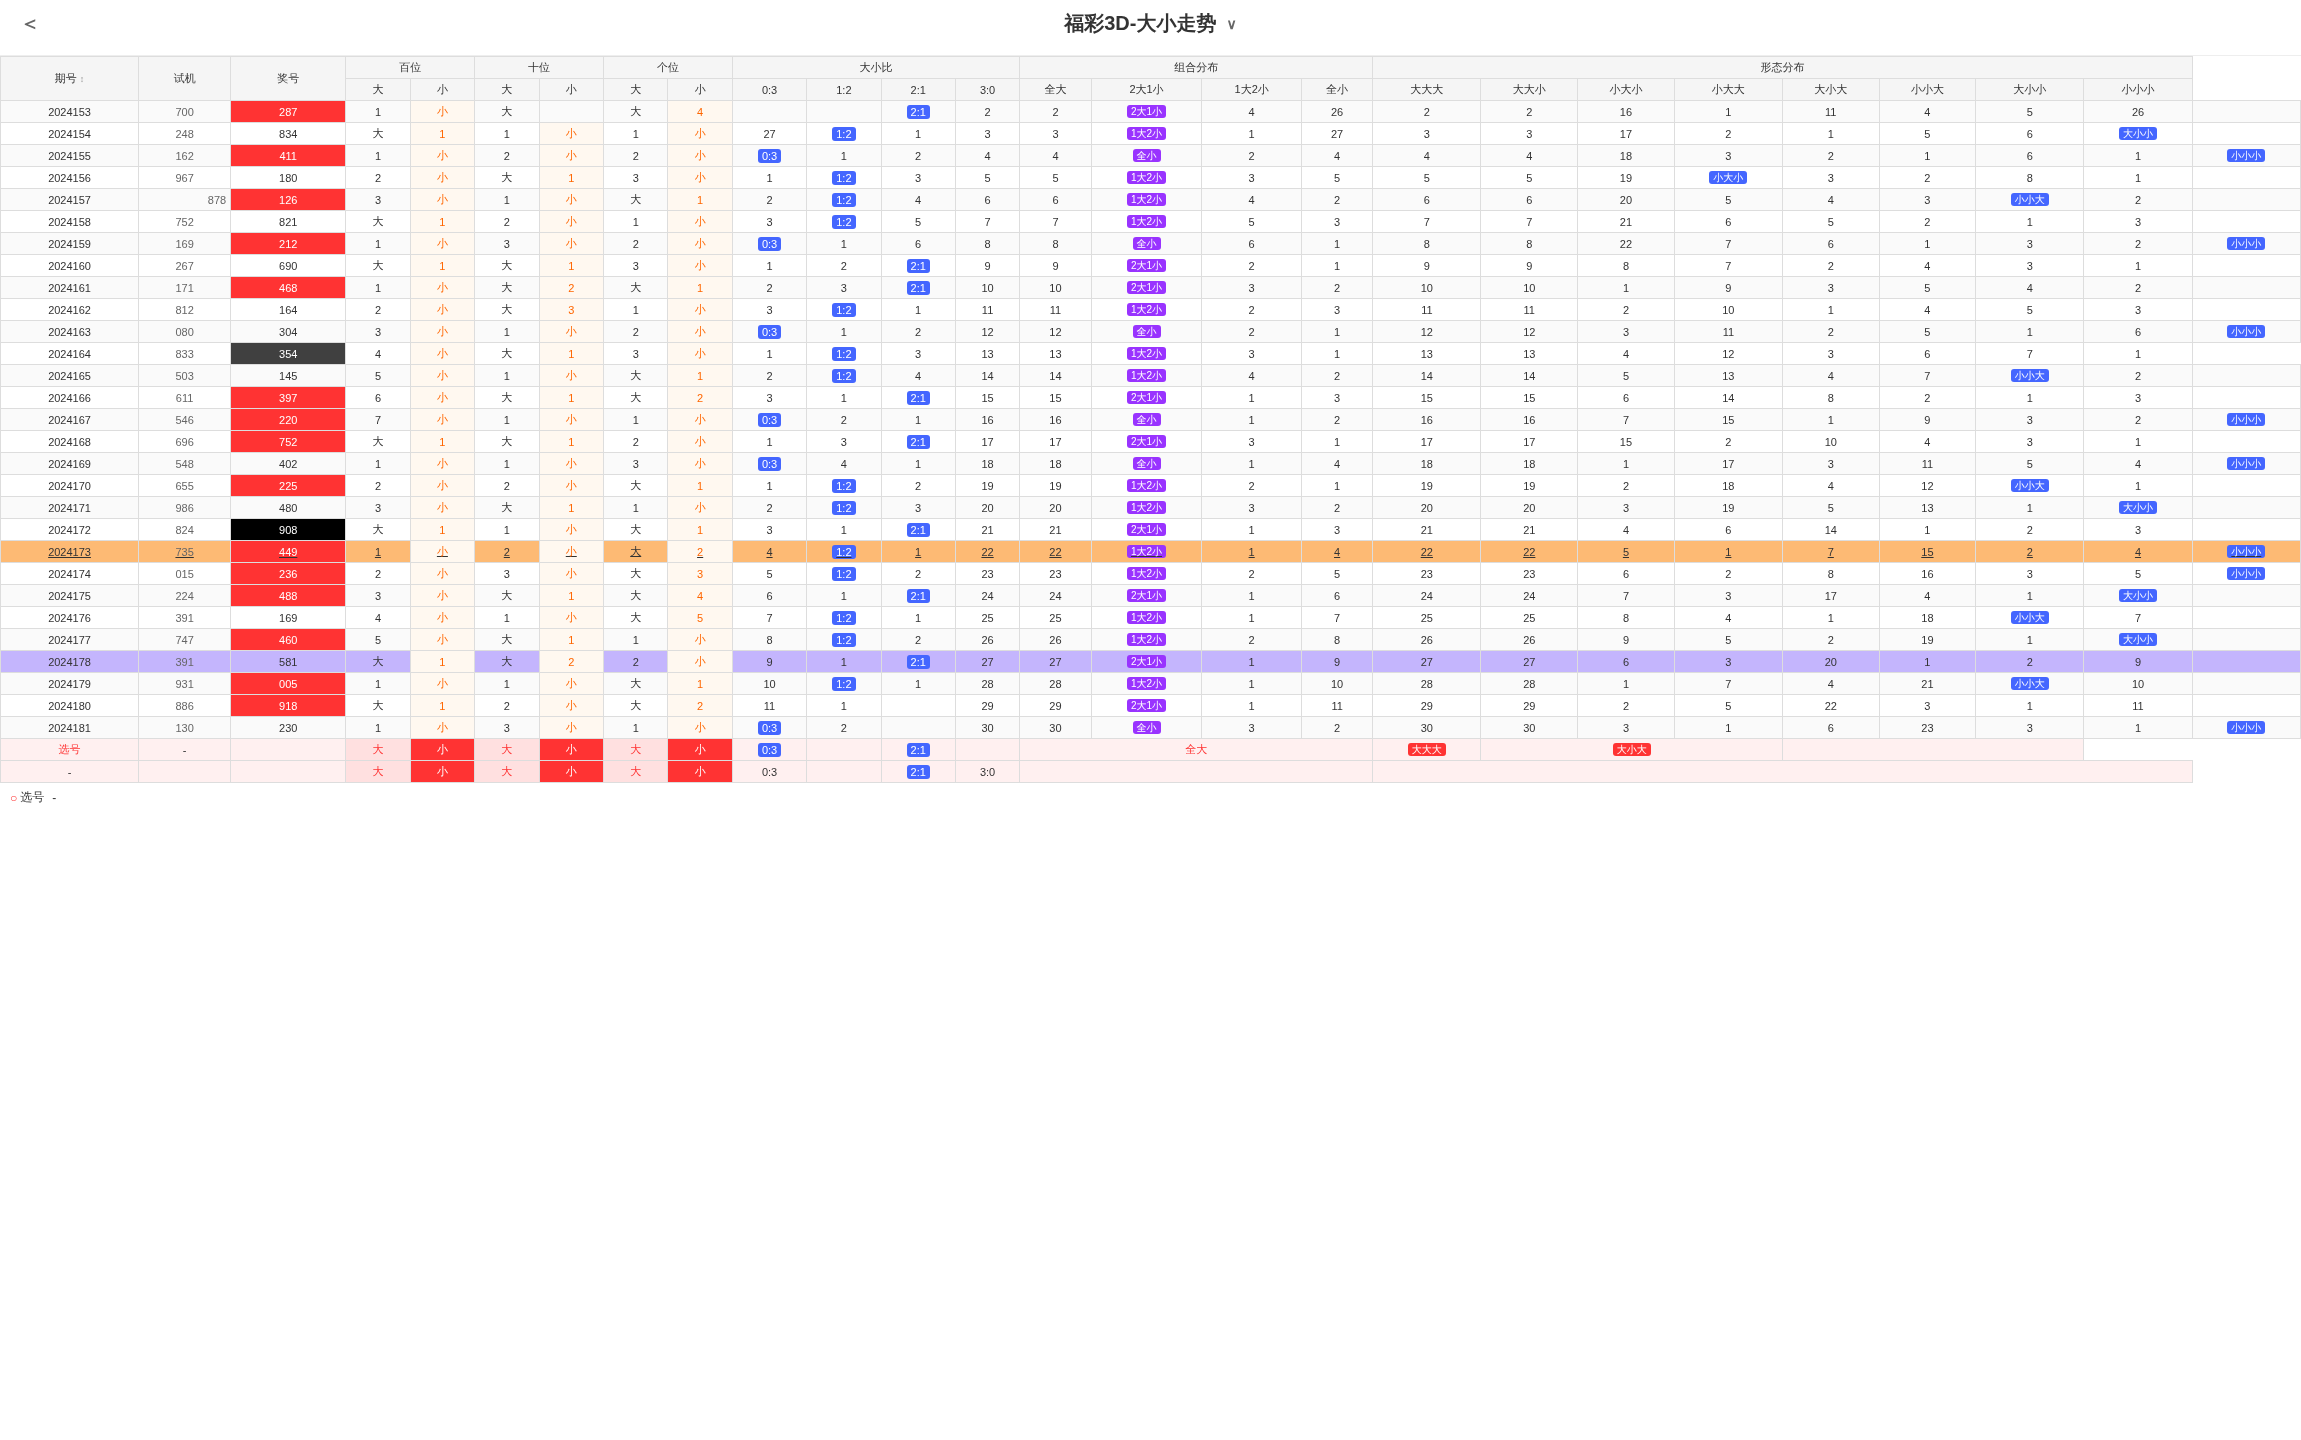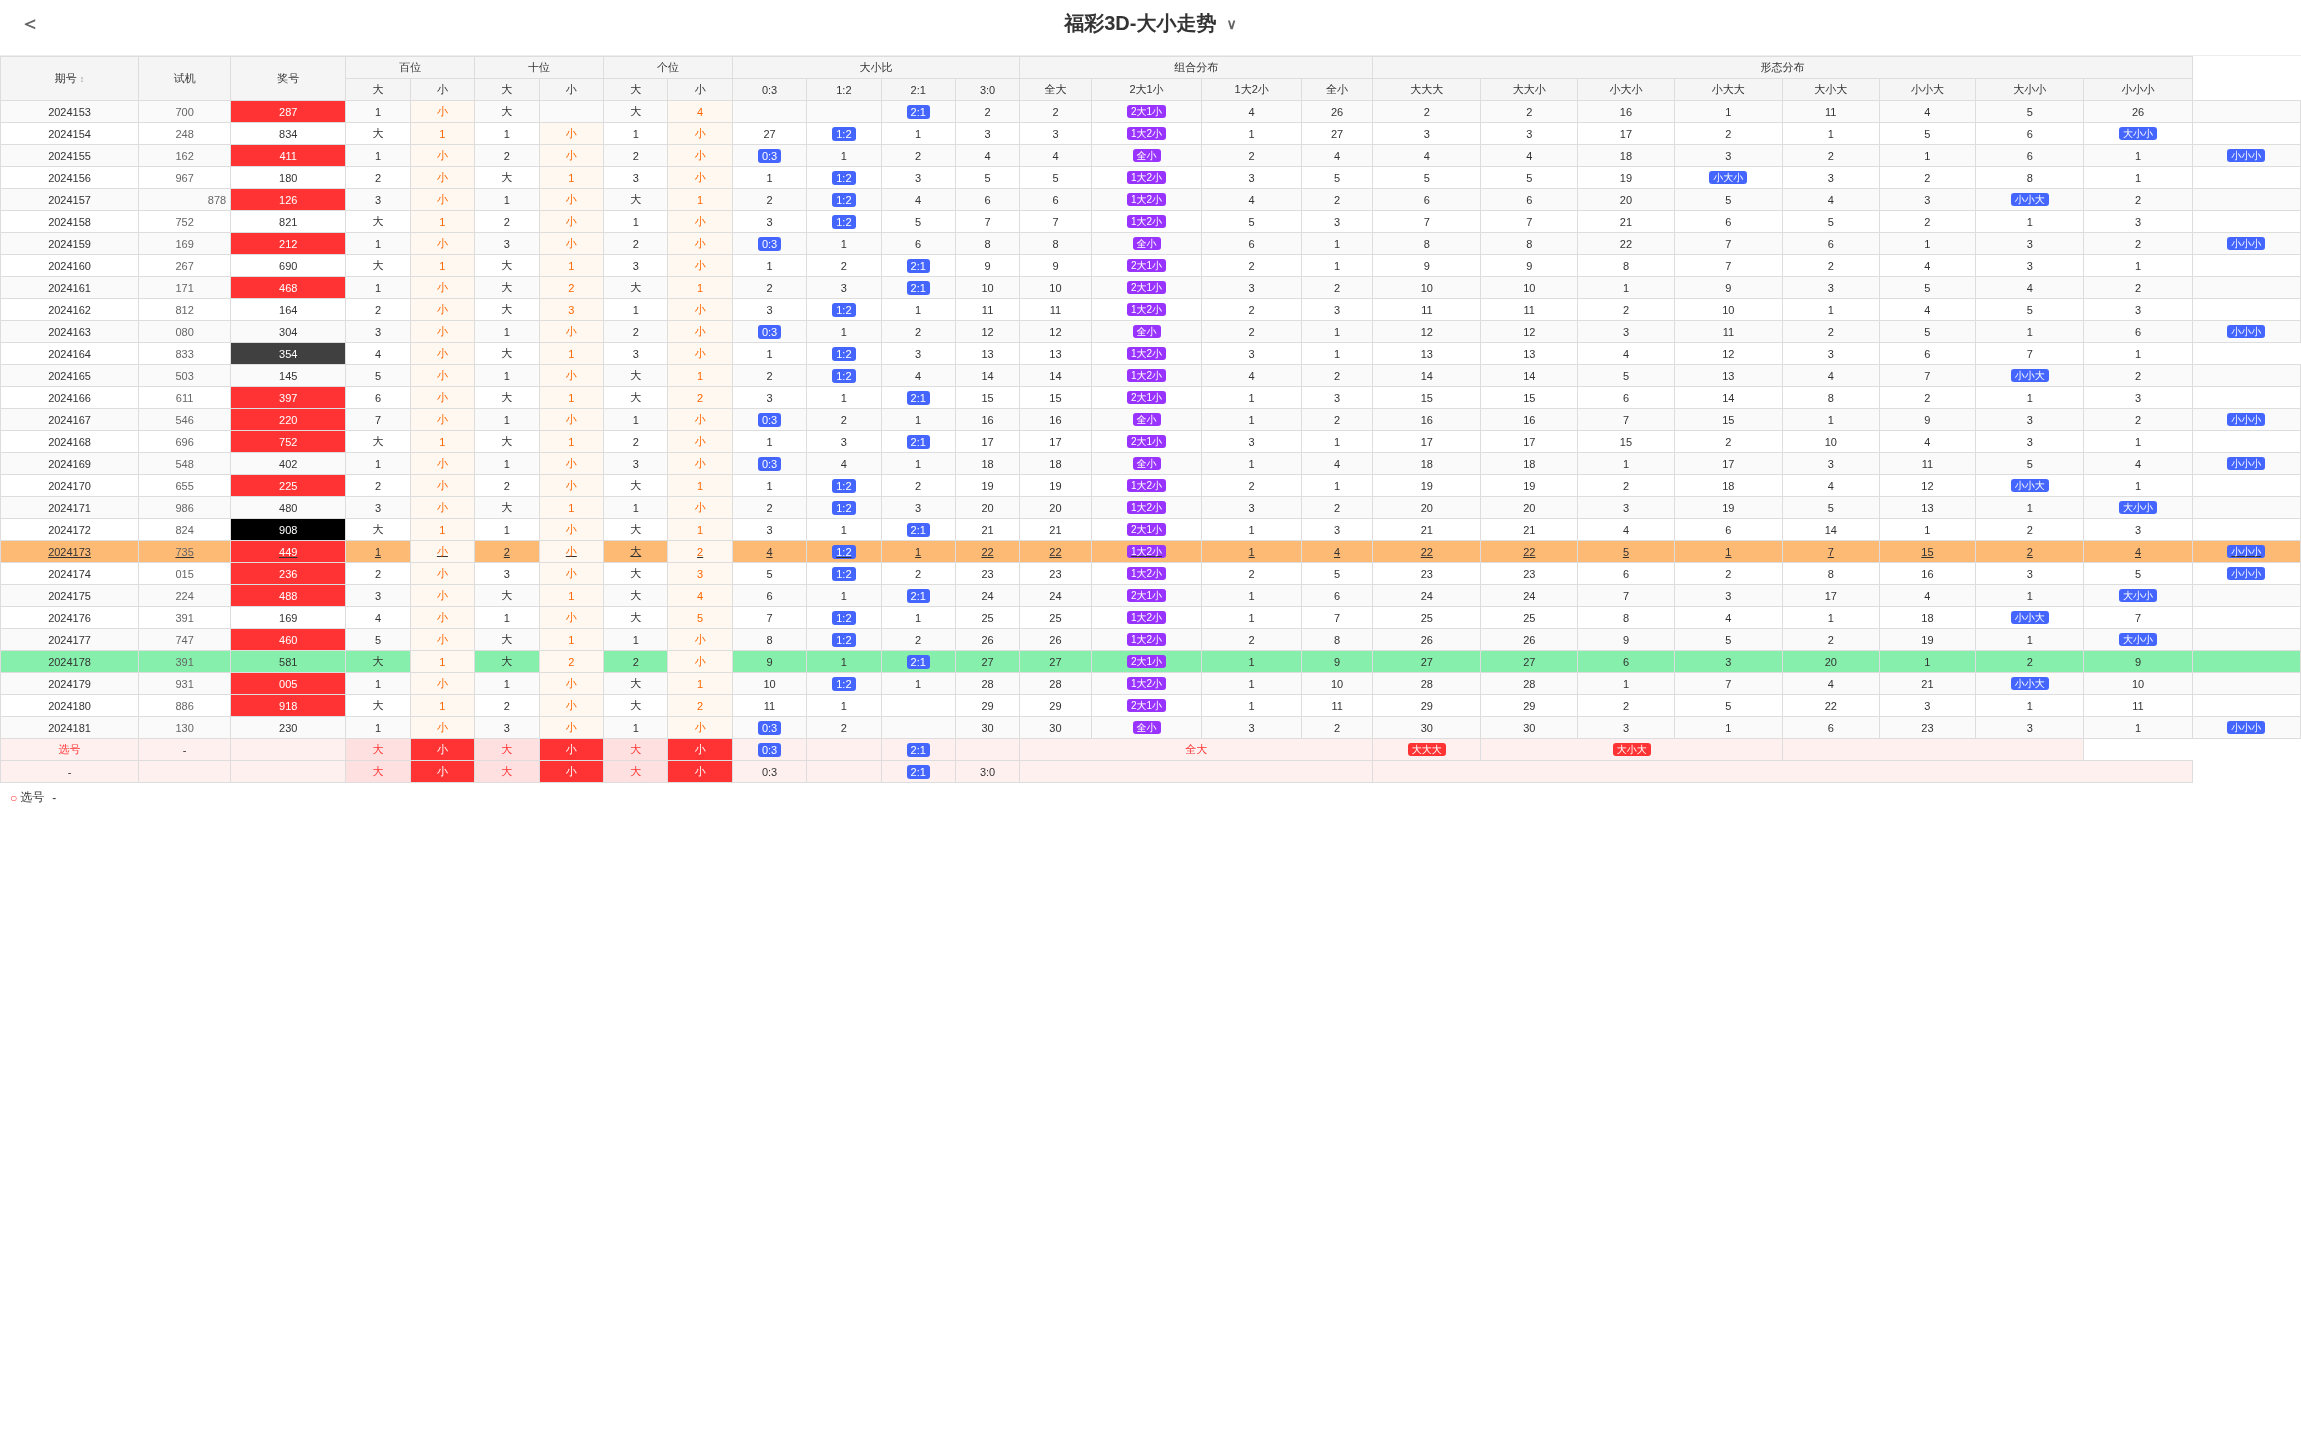--- a/index.html
+++ b/index.html
@@ -772,21 +772,21 @@
           <td>26</td>
           <td>26</td>
           <td>9</td>
           <td>5</td>
           <td>2</td>
           <td>19</td>
           <td>1</td>
           <td><span style="background:#4466ff;color:#fff;border-radius:3px;padding:1px 4px;font-size:10px;">大小小</span></td>
           <td></td>
         </tr>
-        <tr style="background:#86efac;padding-left:28px;">
+        <tr style="background:#c4b5fd;padding-left:28px;">
           <td style="color:#333;">2024178</td>
           <td style="color:#666;">391</td>
           <td>581</td>
           <td>大</td>
           <td style="color:#ff6600;background:#fff8f0;">1</td>
           <td>大</td>
           <td style="color:#ff6600;background:#fff8f0;">2</td>
           <td>2</td>
           <td style="color:#ff6600;background:#fff8f0;">小</td>
           <td>9</td>

